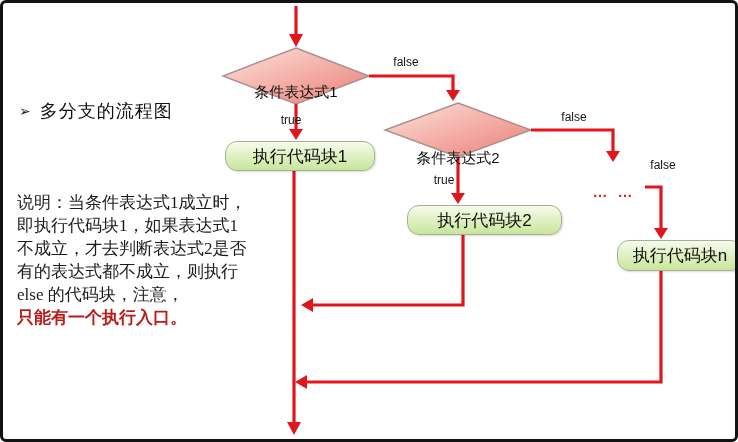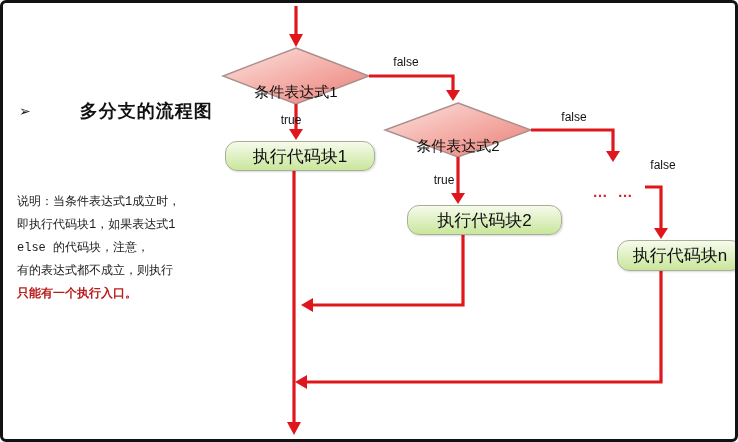--- a/index.html
+++ b/index.html
@@ -14,26 +14,26 @@
     font-family:"Liberation Sans", sans-serif;
   }
   .layer { position:absolute; left:0; top:0; width:738px; height:442px; }
 
   .heading {
     position:absolute; left:16px; top:96px;
     display:flex; align-items:center; gap:9px;
     color:#111;
   }
   .heading .bullet { font-size:14px; color:#222; }
-  .heading .title  { font-size:18px; font-weight:bold; letter-spacing:1px;margin-left:40px; }
+  .heading .title  { font-size:18px; font-weight:normal; letter-spacing:1px; }
 
   .note {
     position:absolute; left:14px; top:188px; width:296px;
-    font-family:Liberation Mono, monospace;
-    font-size:12px; line-height:23px; color:#1c1c1c;
+    font-family:Liberation Serif, serif;
+    font-size:17px; line-height:23px; color:#1c1c1c;
   }
   .note span { display:block; }
   .note .em { color:#b91c1c; font-weight:bold; }
 
   .proc {
     position:absolute;
     box-sizing:border-box;
     background:linear-gradient(#f6fbec, #c9e69b);
     border:1px solid #a9af95;
     border-radius:12px;
@@ -120,27 +120,28 @@
   </svg>
 
   <div class="heading">
     <span class="bullet">➢</span>
     <span class="title">多分支的流程图</span>
   </div>
 
   <div class="note">
     <span>说明：当条件表达式1成立时，</span>
     <span>即执行代码块1，如果表达式1</span>
+    <span>不成立，才去判断表达式2是否</span>
+    <span>有的表达式都不成立，则执行</span>
     <span>else 的代码块，注意，</span>
-    <span>有的表达式都不成立，则执行</span>
     <span class="em">只能有一个执行入口。</span>
   </div>
 
   <div class="diamond-label" style="left:293px; top:74px;">条件表达式1</div>
-  <div class="diamond-label" style="left:455px; top:128px;">条件表达式2</div>
+  <div class="diamond-label" style="left:455px; top:140px;">条件表达式2</div>
 
   <div class="proc" style="left:222px; top:138px; width:150px; height:30px;">
     <span>执行代码块1</span>
   </div>
   <div class="proc" style="left:380px; top:202px; width:155px; height:30px;margin-left:24px;">
     <span>执行代码块2</span>
   </div>
   <div class="proc" style="left:566px; top:237px; width:126px; height:31px;margin-left:48px;">
     <span>执行代码块n</span>
   </div>

